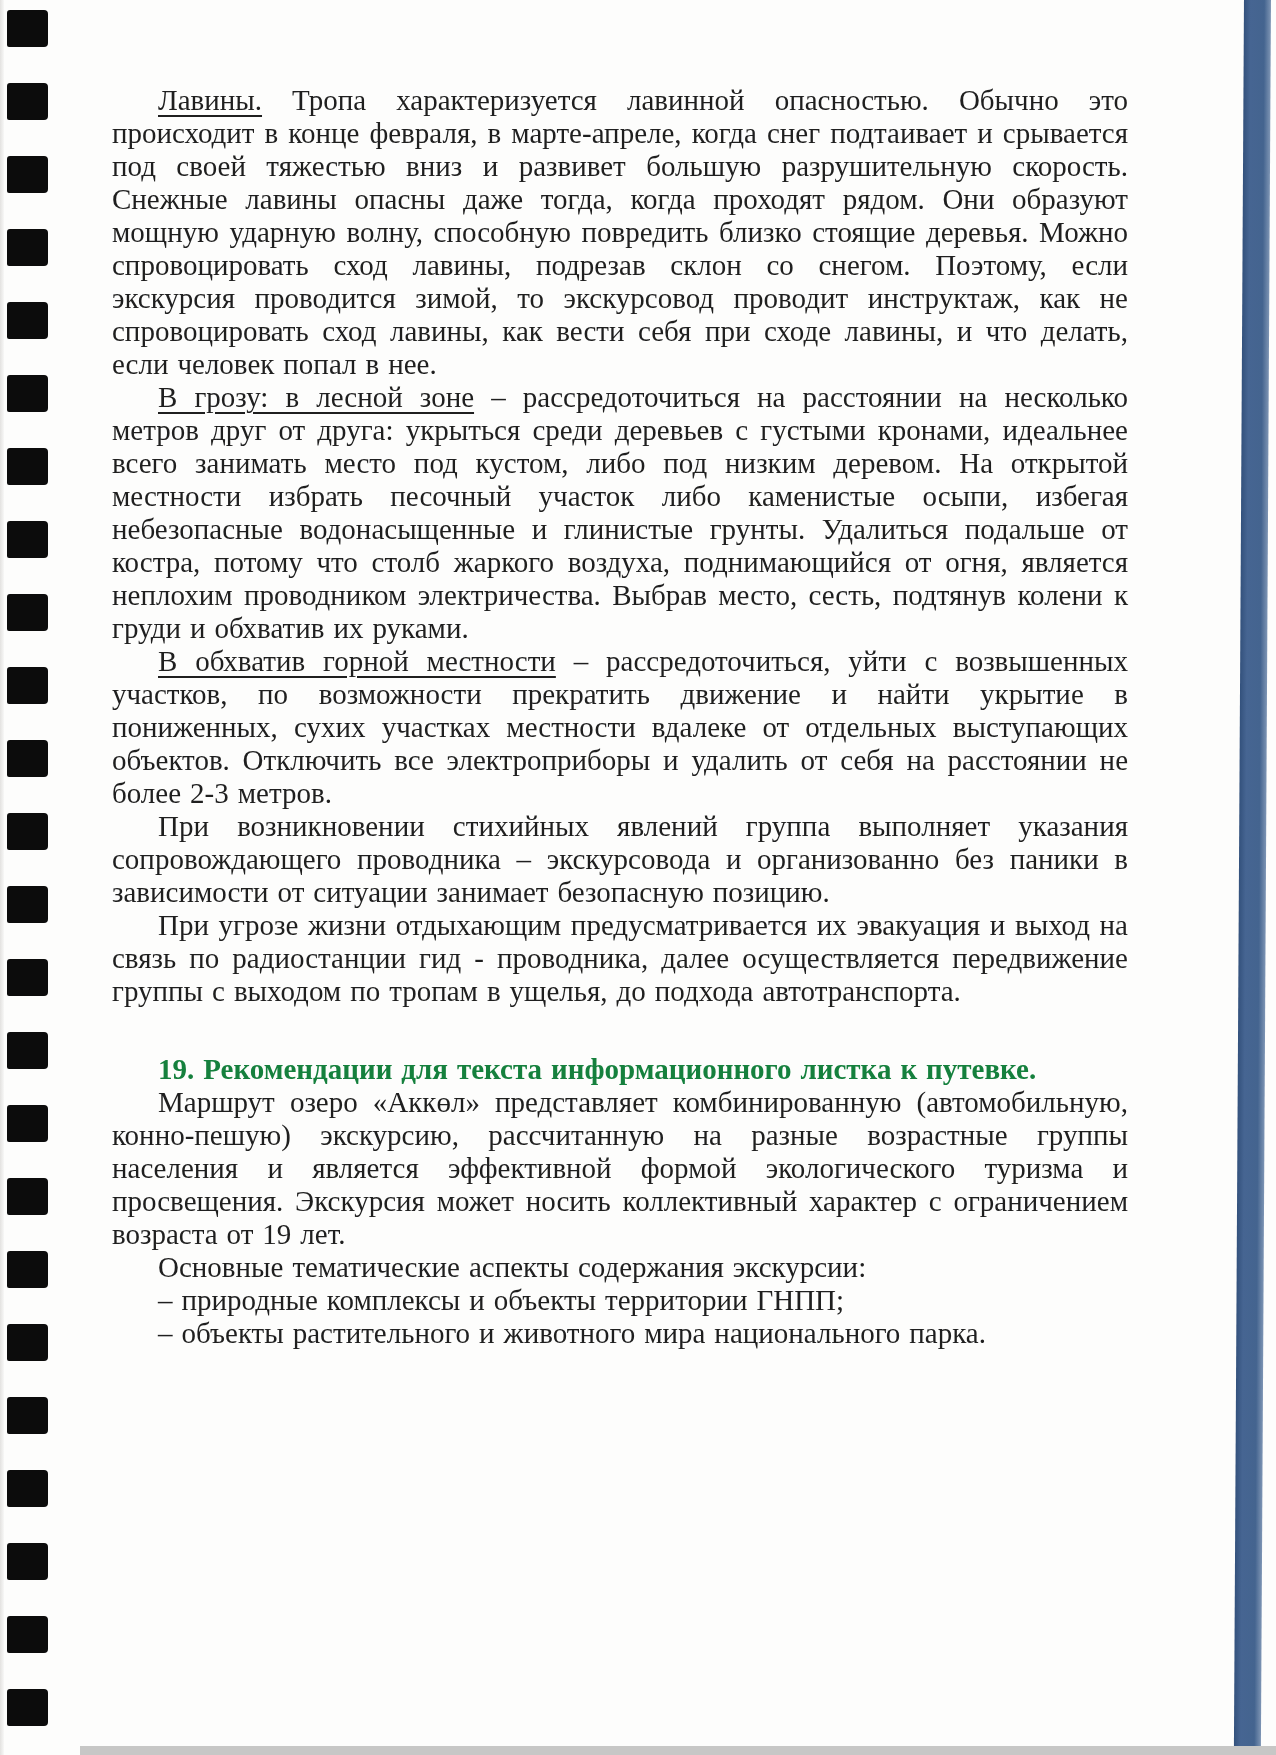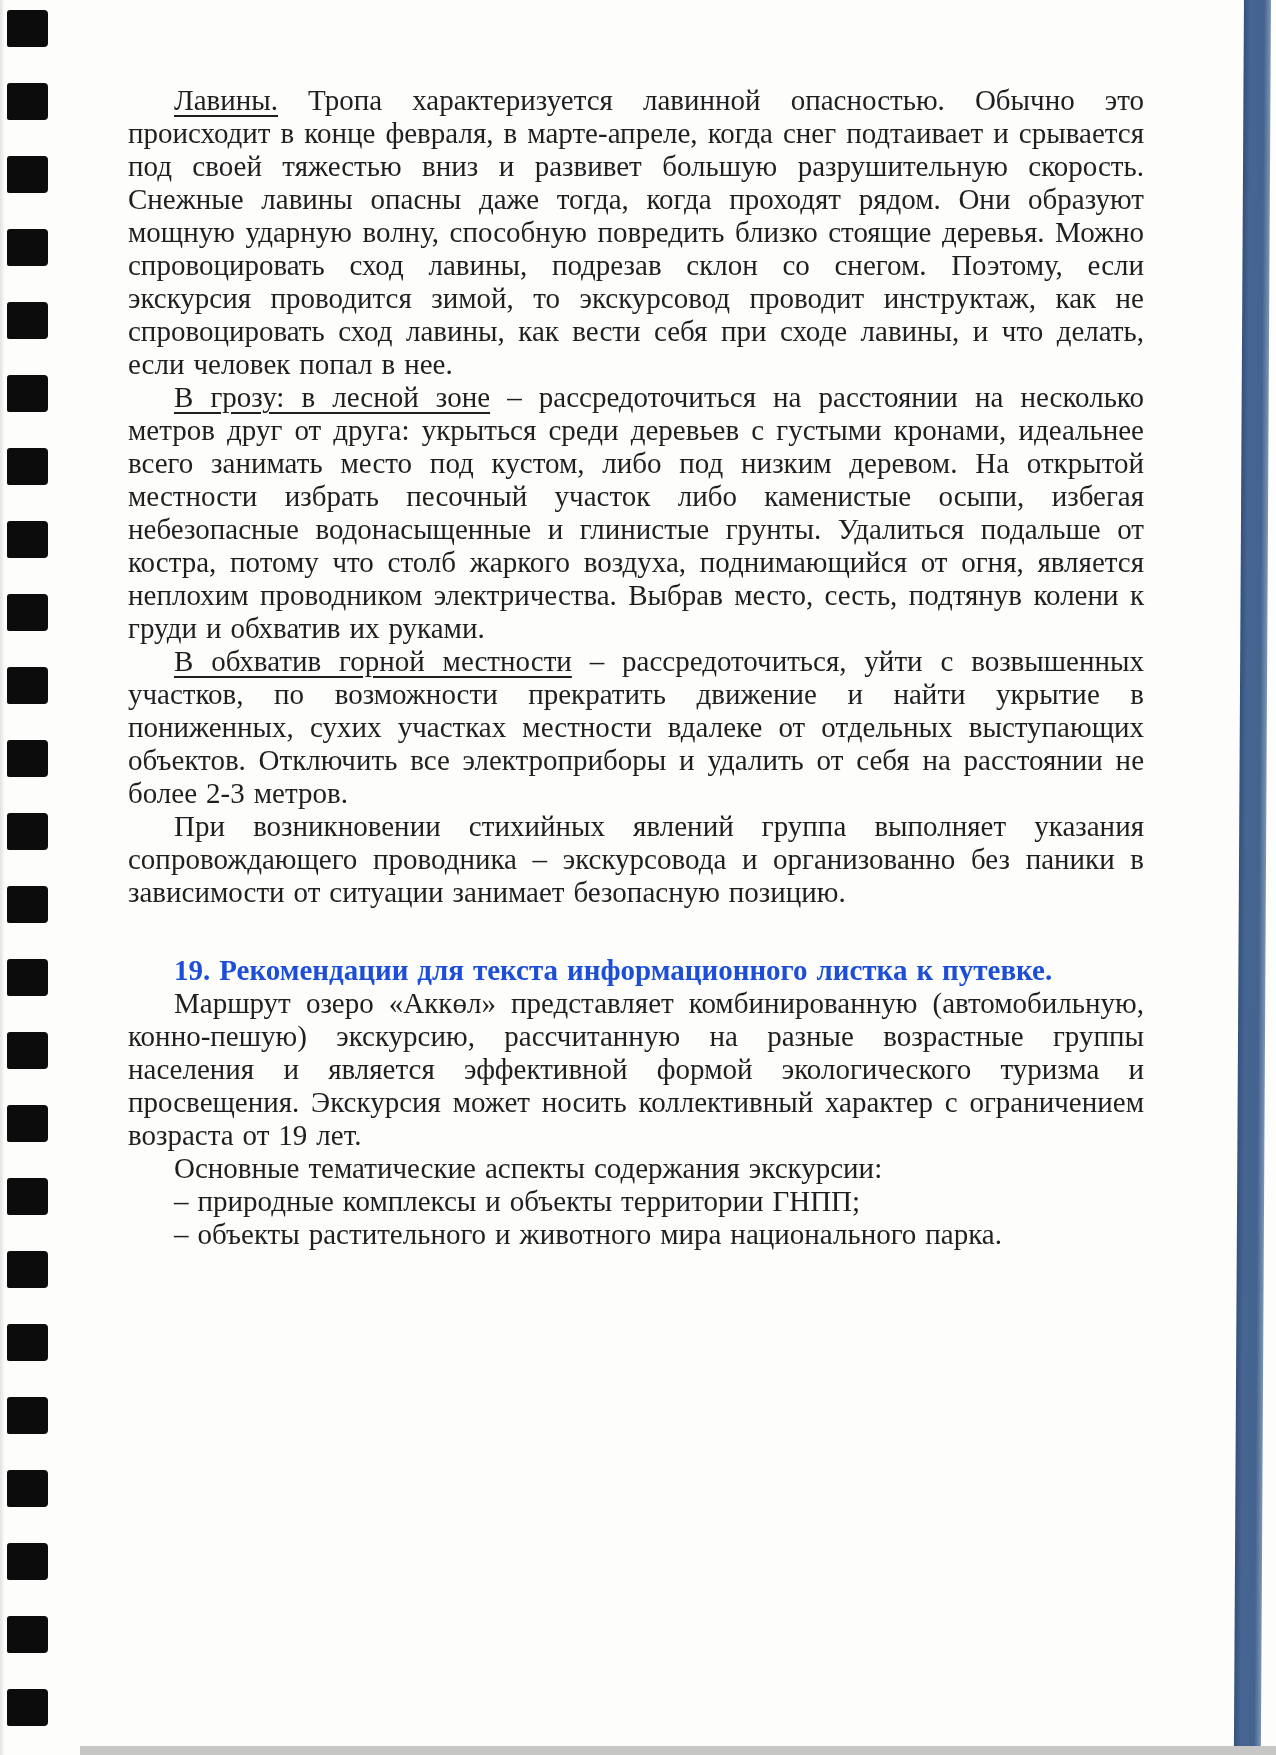--- a/index.html
+++ b/index.html
@@ -27,32 +27,32 @@
   .cover-strip {
     position: absolute; top: -4px; bottom: -4px; left: 1244px; width: 27px;
     background: linear-gradient(90deg, #33517c 0%, #466592 25%, #44648f 75%, #7e95b4 100%);
     transform: rotate(0.33deg); transform-origin: 50% 0;
   }
   .bottom-edge {
     position: absolute; left: 80px; right: 0; bottom: 0; height: 9px;
     background: #c7c7c6;
   }
   .text {
-    position: absolute; left: 128px; top: 84px; width: 1016px;
+    position: absolute; left: 112px; top: 84px; width: 1016px;
     font-size: 29px; line-height: 33px; color: #1f1f1f;
     text-align: justify; word-spacing: 0.06em;
   }
   .text p { margin: 0; }
   .para { text-indent: 46px; }
   .u {
     text-decoration: underline;
     text-underline-offset: 5px;
     text-decoration-thickness: 2px;
   }
-  .heading { font-weight: 700; color: #1d4ed8; text-indent: 46px; text-align: left; }
+  .heading { font-weight: 700; color: #15803d; text-indent: 46px; text-align: left; }
   .h19 { margin-top: 45px !important; }
   .h20 { margin-top: 35px !important; }
 </style>
 </head>
 <body>
 
 <div class="page">
 
   <div class="binding" id="binding">
       <div class="hole" style="top: 10px;"></div>
@@ -88,20 +88,21 @@
 
     <p class="para"><span class="u">Лавины.</span><span> Тропа характеризуется лавинной опасностью. Обычно это происходит в конце февраля, в марте-апреле, когда снег подтаивает и срывается под своей тяжестью вниз и развивет большую разрушительную скорость. Снежные лавины опасны даже тогда, когда проходят рядом. Они образуют мощную ударную волну, способную повредить близко стоящие деревья. Можно спровоцировать сход лавины, подрезав склон со снегом. Поэтому, если экскурсия проводится зимой, то экскурсовод проводит инструктаж, как не спровоцировать сход лавины, как вести себя при сходе лавины, и что делать, если человек попал в нее.</span></p>
 
 
     <p class="para"><span class="u">В грозу: в лесной зоне</span><span> – рассредоточиться на расстоянии на несколько метров друг от друга: укрыться среди деревьев с густыми кронами, идеальнее всего занимать место под кустом, либо под низким деревом. На открытой местности избрать песочный участок либо каменистые осыпи, избегая небезопасные водонасыщенные и глинистые грунты. Удалиться подальше от костра, потому что столб жаркого воздуха, поднимающийся от огня, является неплохим проводником электричества. Выбрав место, сесть, подтянув колени к груди и обхватив их руками.</span></p>
 
     <p class="para"><span class="u">В обхватив горной местности</span><span> – рассредоточиться, уйти с возвышенных участков, по возможности прекратить движение и найти укрытие в пониженных, сухих участках местности вдалеке от отдельных выступающих объектов. Отключить все электроприборы и удалить от себя на расстоянии не более 2-3 метров.</span></p>
 
     <p class="para">При возникновении стихийных явлений группа выполняет указания сопровождающего проводника – экскурсовода и организованно без паники в зависимости от ситуации занимает безопасную позицию.</p>
 
+    <p class="para">При угрозе жизни отдыхающим предусматривается их эвакуация и выход на связь по радиостанции гид - проводника, далее осуществляется передвижение группы с выходом по тропам в ущелья, до подхода автотранспорта.</p>
 
     <p class="heading h19">19. Рекомендации для текста информационного листка к путевке.</p>
 
     <p class="para">Маршрут озеро «Аккөл» представляет комбинированную (автомобильную, конно-пешую) экскурсию, рассчитанную на разные возрастные группы населения и является эффективной формой экологического туризма и просвещения. Экскурсия может носить коллективный характер с ограничением возраста от 19 лет.</p>
 
     <p class="para">Основные тематические аспекты содержания экскурсии:</p>
 
     <p class="para">– природные комплексы и объекты территории ГНПП;</p>
     <p class="para">– объекты растительного и животного мира национального парка.</p>
 

